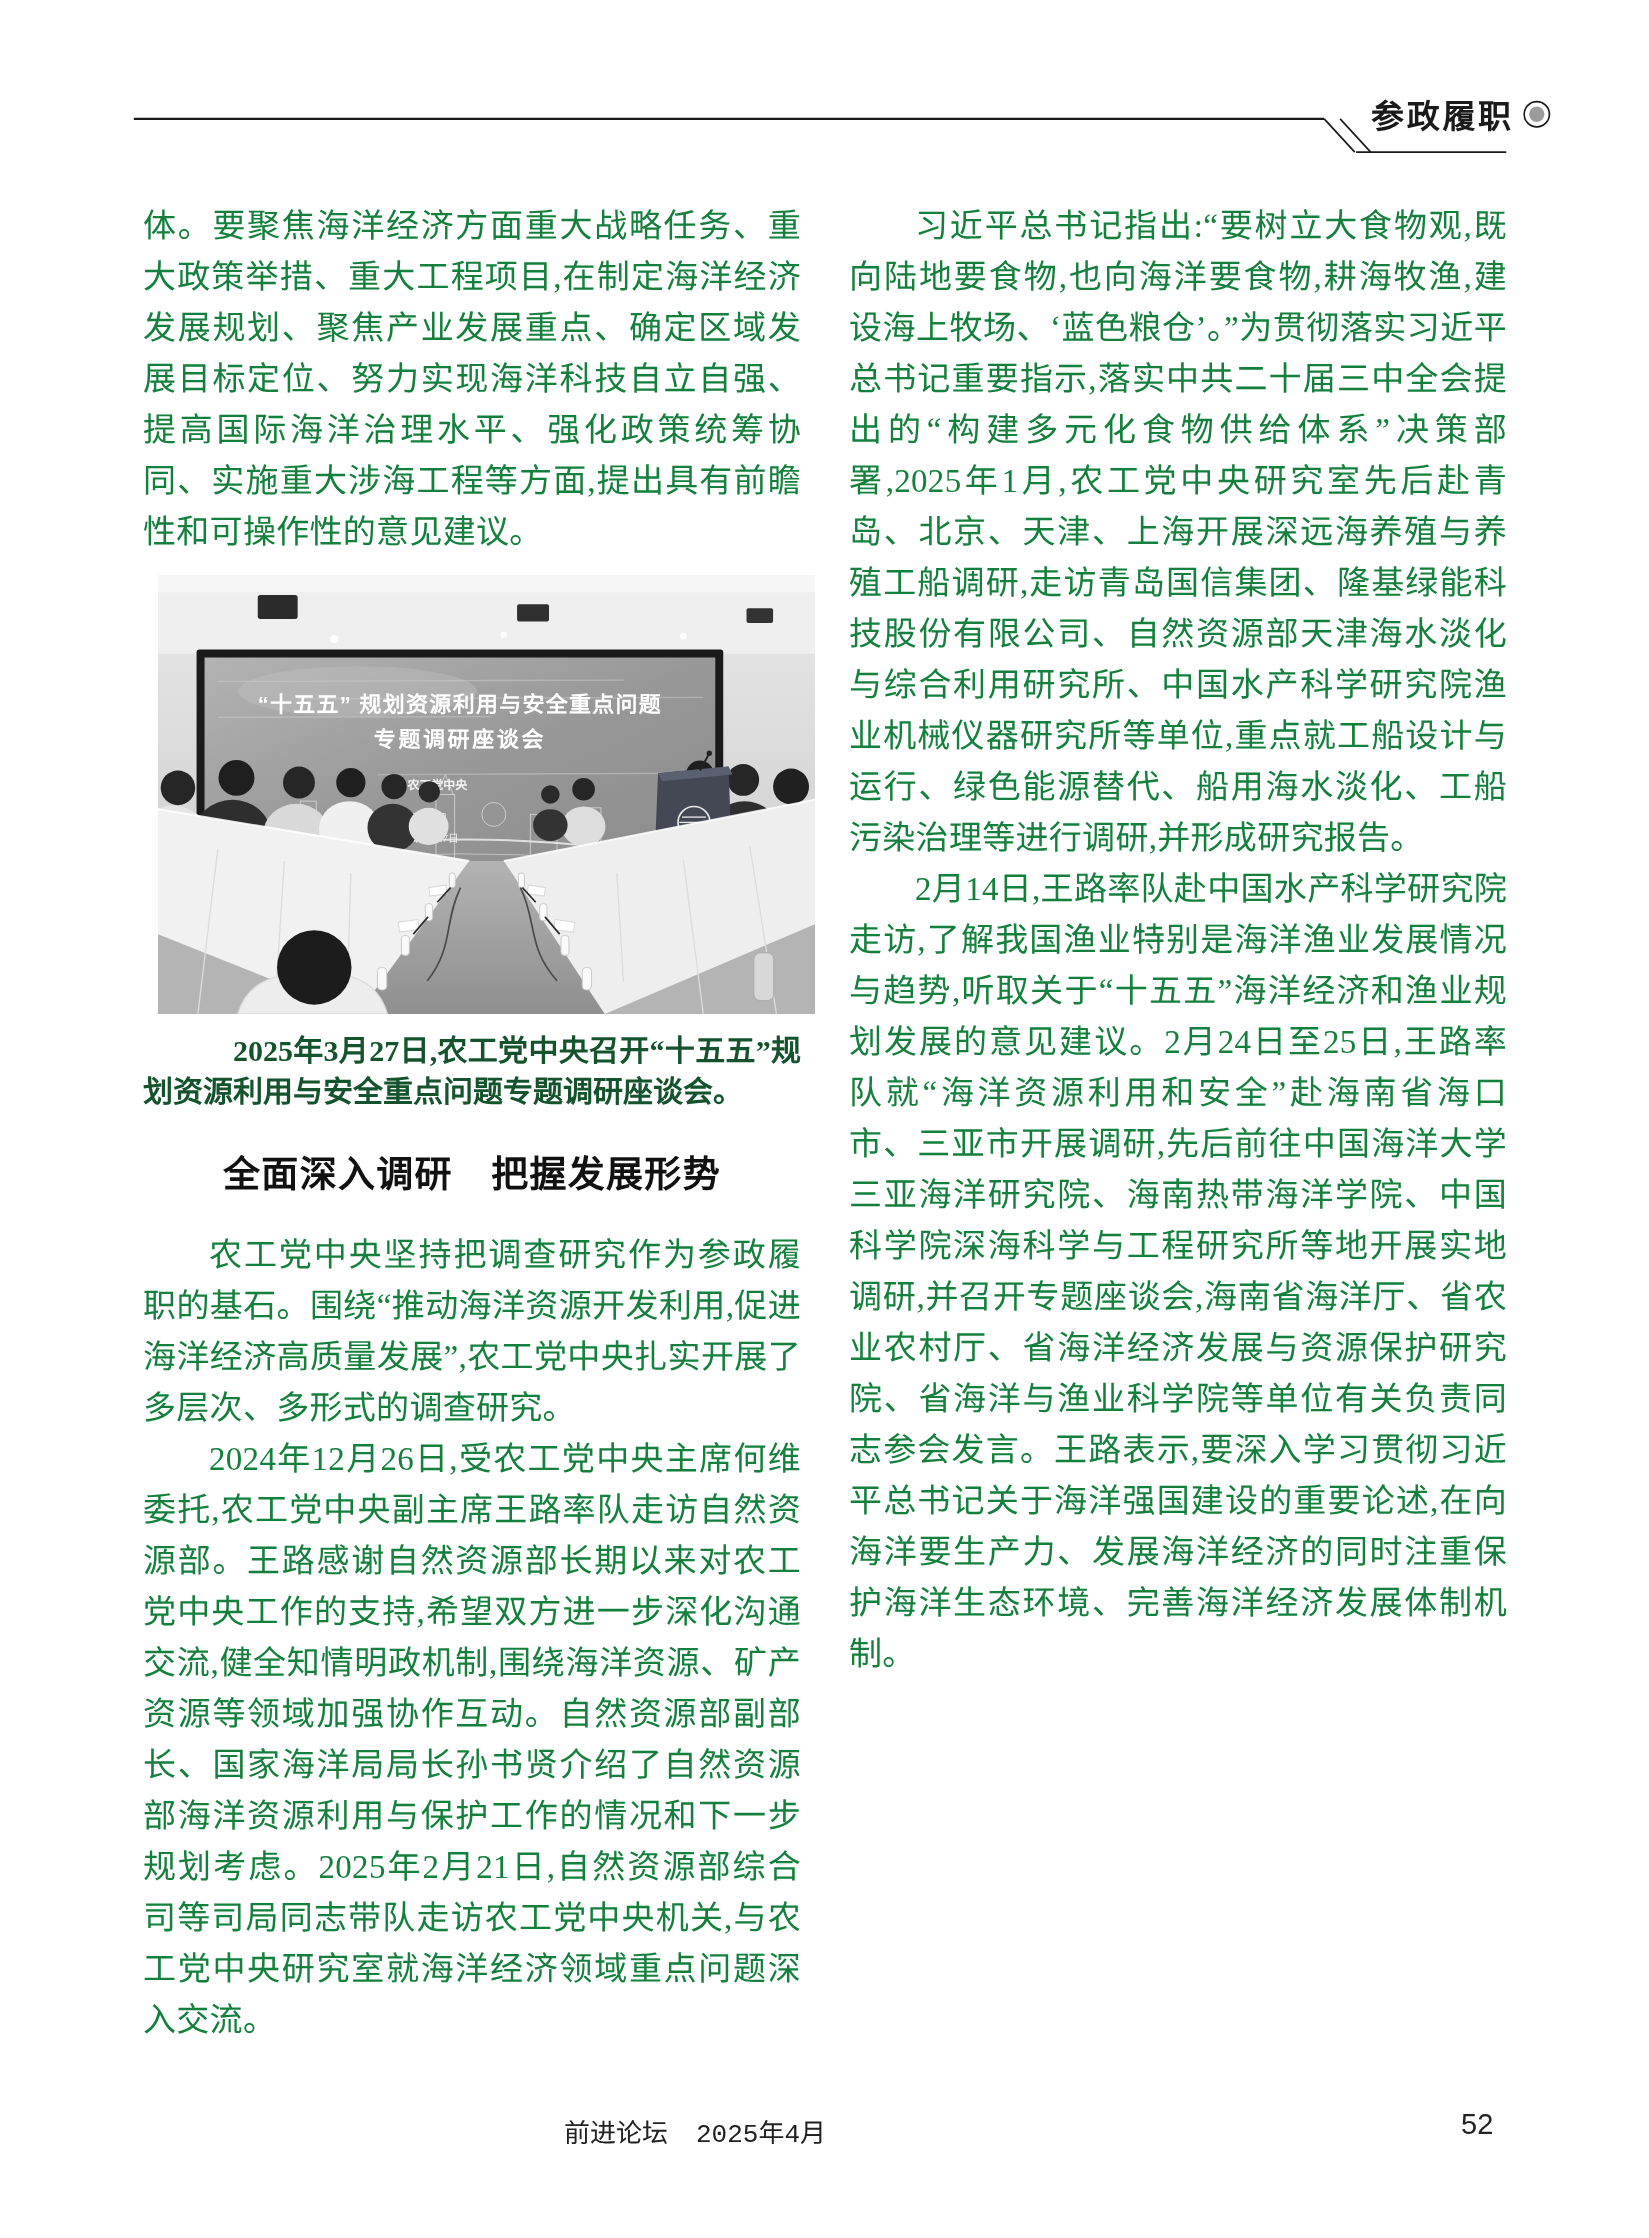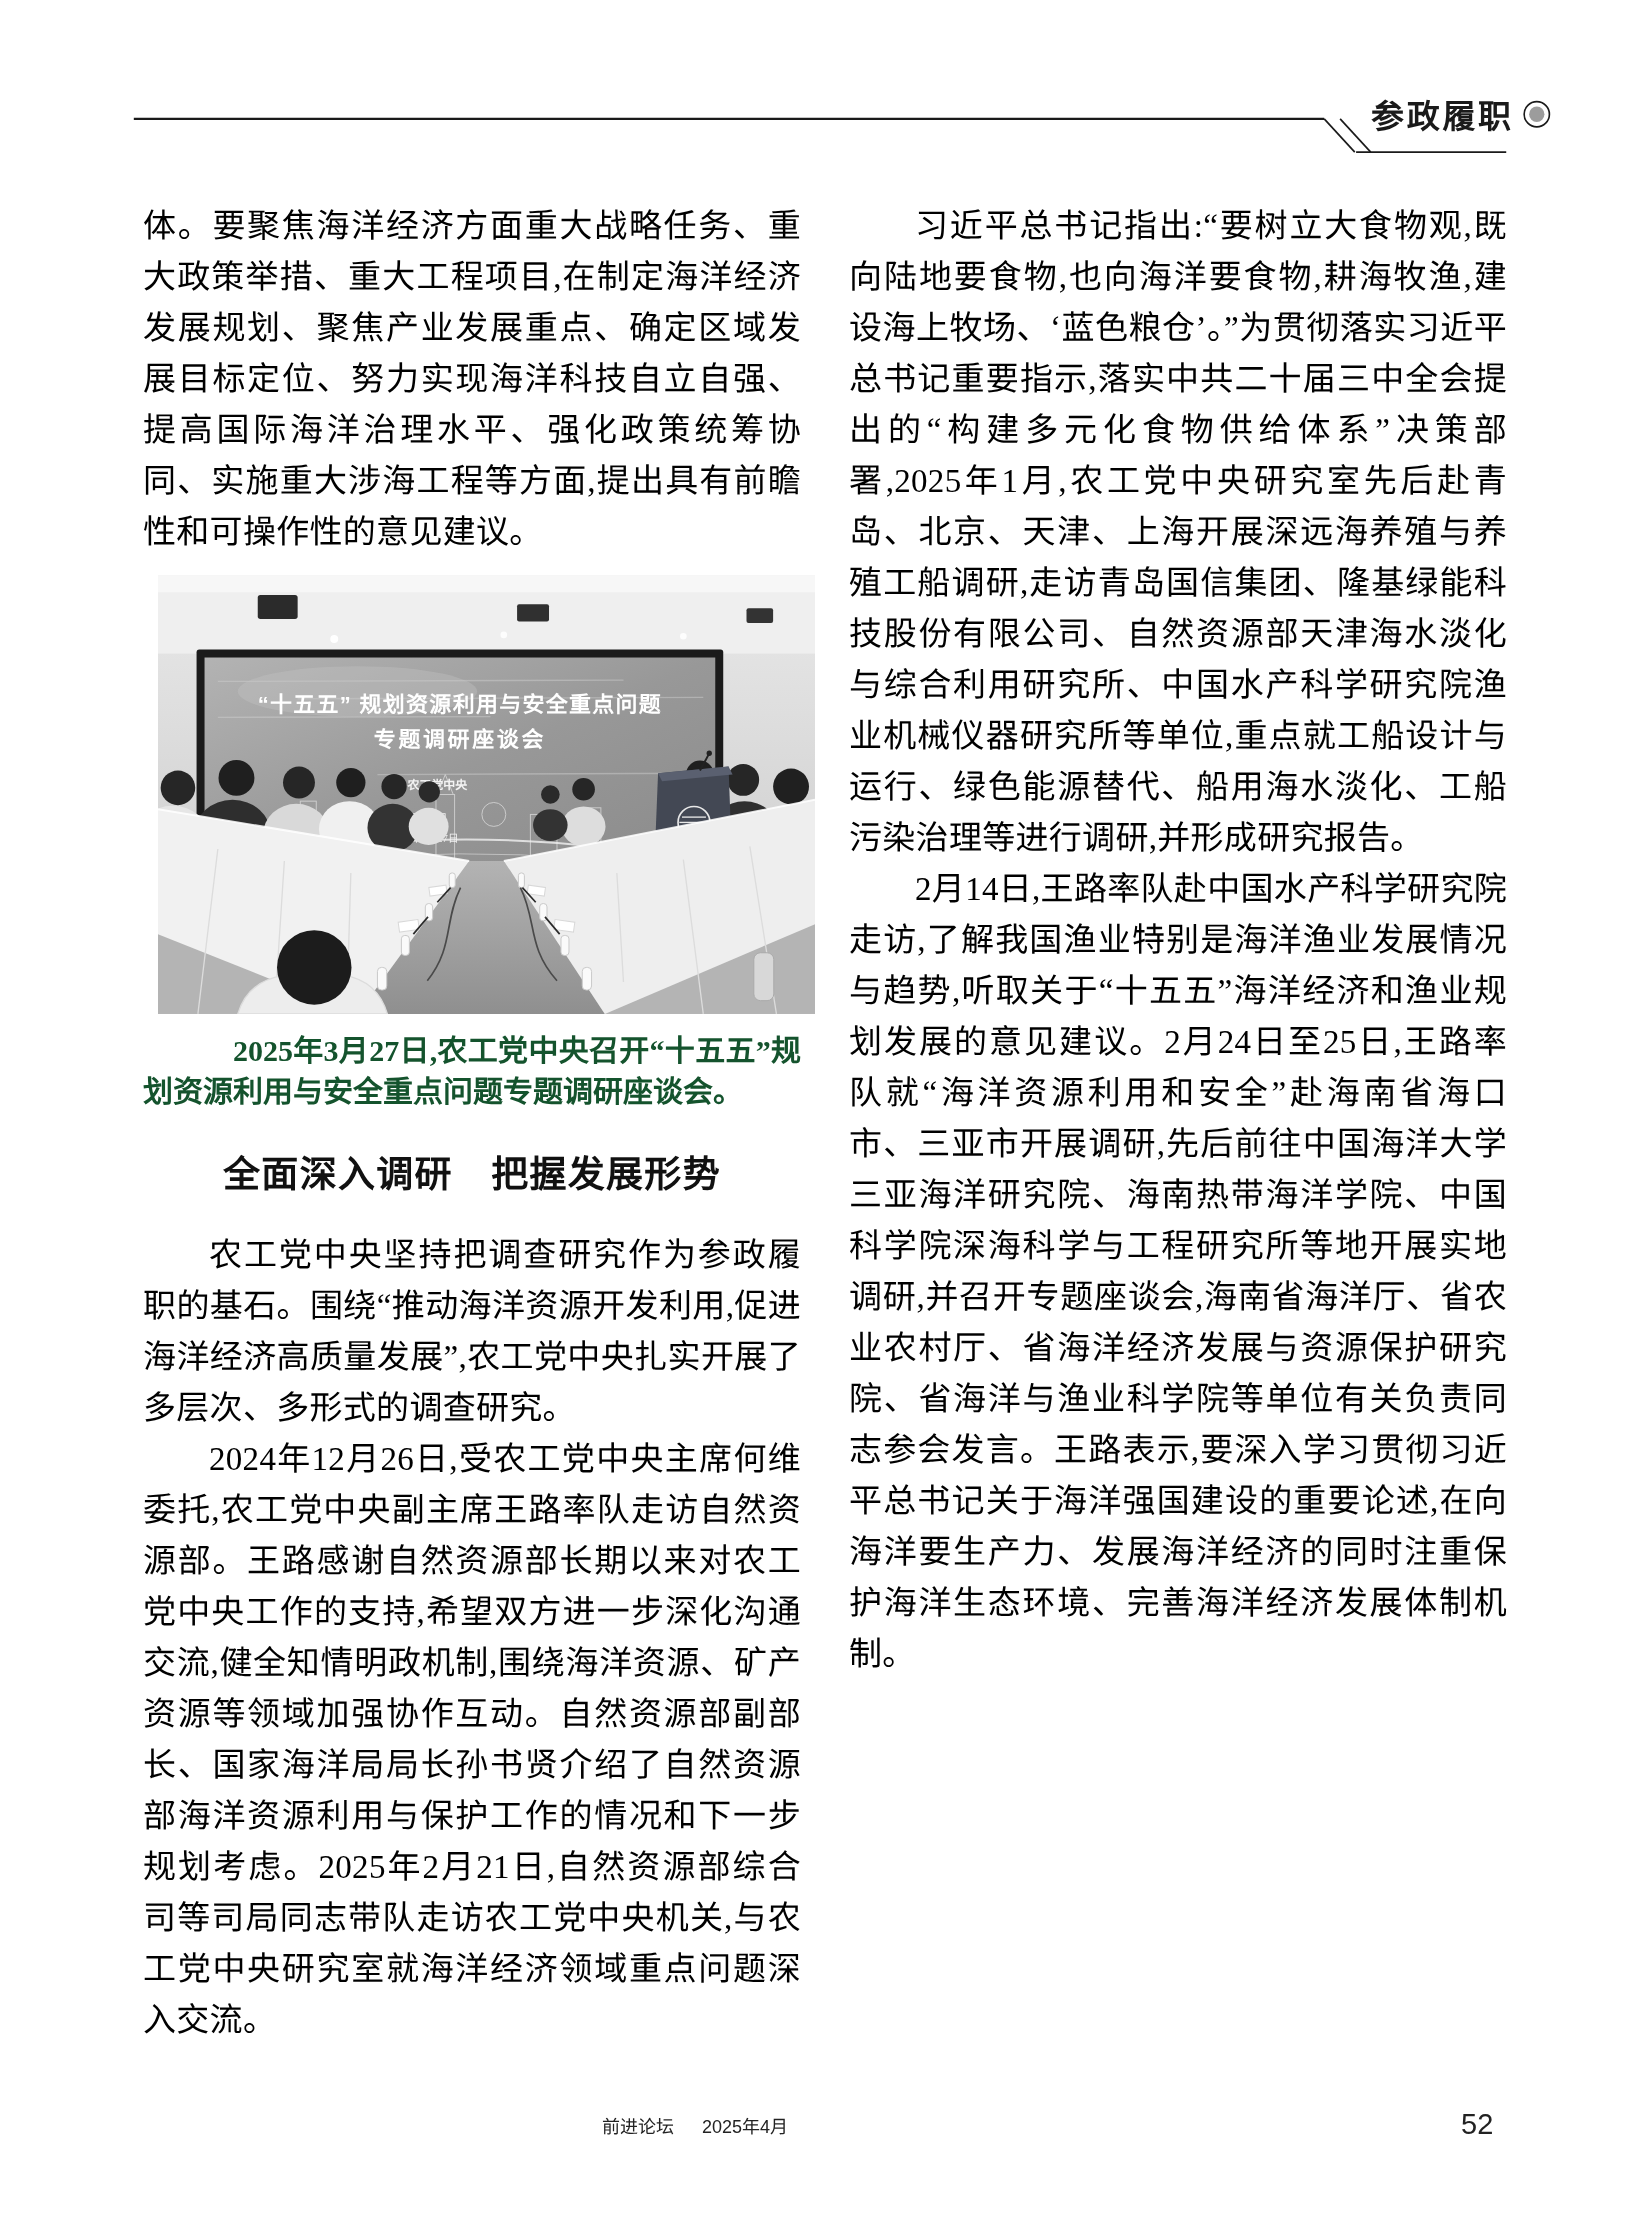--- a/index.html
+++ b/index.html
@@ -10,41 +10,41 @@
   .header-svg{position:absolute;left:0;top:0;width:1650px;height:186px;}
   .header-label{position:absolute;left:1371px;top:90px;width:140px;
         font-family:"Liberation Serif",serif;font-weight:700;font-size:33px;
         letter-spacing:2.7px;color:#1a1a1a;white-space:nowrap;}
 
   
   .col{position:absolute;top:201px;width:658px;}
   .col-left{left:143px;}
   .col-right{left:849px;}
   .body-text{margin:0;font-size:33px;line-height:51px;text-align:justify;
-        text-justify:inter-ideograph;letter-spacing:0.3px;color:#000000;}
+        text-justify:inter-ideograph;letter-spacing:0.3px;color:#15803d;}
   .indent{text-indent:2em;}
 
   
   .photo-fig{margin:16.6px 0 0 0;width:657px;height:439px;padding-left:15px;}
   .photo-fig svg{display:block;width:657px;height:439px;background:#cfcfcf;}
 
   
   .caption{margin:16px 0 0 0;font-size:30px;line-height:41px;font-weight:700;
         text-align:justify;text-indent:3em;color:#14532d;}
 
   
   .section-heading{margin:39px 0 0 0;font-family:"Liberation Sans",sans-serif;
         font-weight:700;font-size:37px;line-height:48px;text-align:center;
         letter-spacing:1.3px;color:#111;}
 
   .para-block{margin-top:31px;}
 
   
   .footer-center{position:absolute;left:0;top:2112px;width:1390px;text-align:center;
-        font-family:Liberation Sans, sans-serif;font-size:18px;color:#222;}
+        font-family:Liberation Mono, monospace;font-size:26px;color:#222;}
   .footer-center .issue{margin-left:28px;}
   .page-number{position:absolute;left:1461px;top:2108px;
         font-family:"Liberation Sans",sans-serif;font-size:29px;color:#222;}
 </style>
 </head>
 <body>
 
 <div class="page">
 
   <svg class="header-svg" viewBox="0 0 2481 280">

